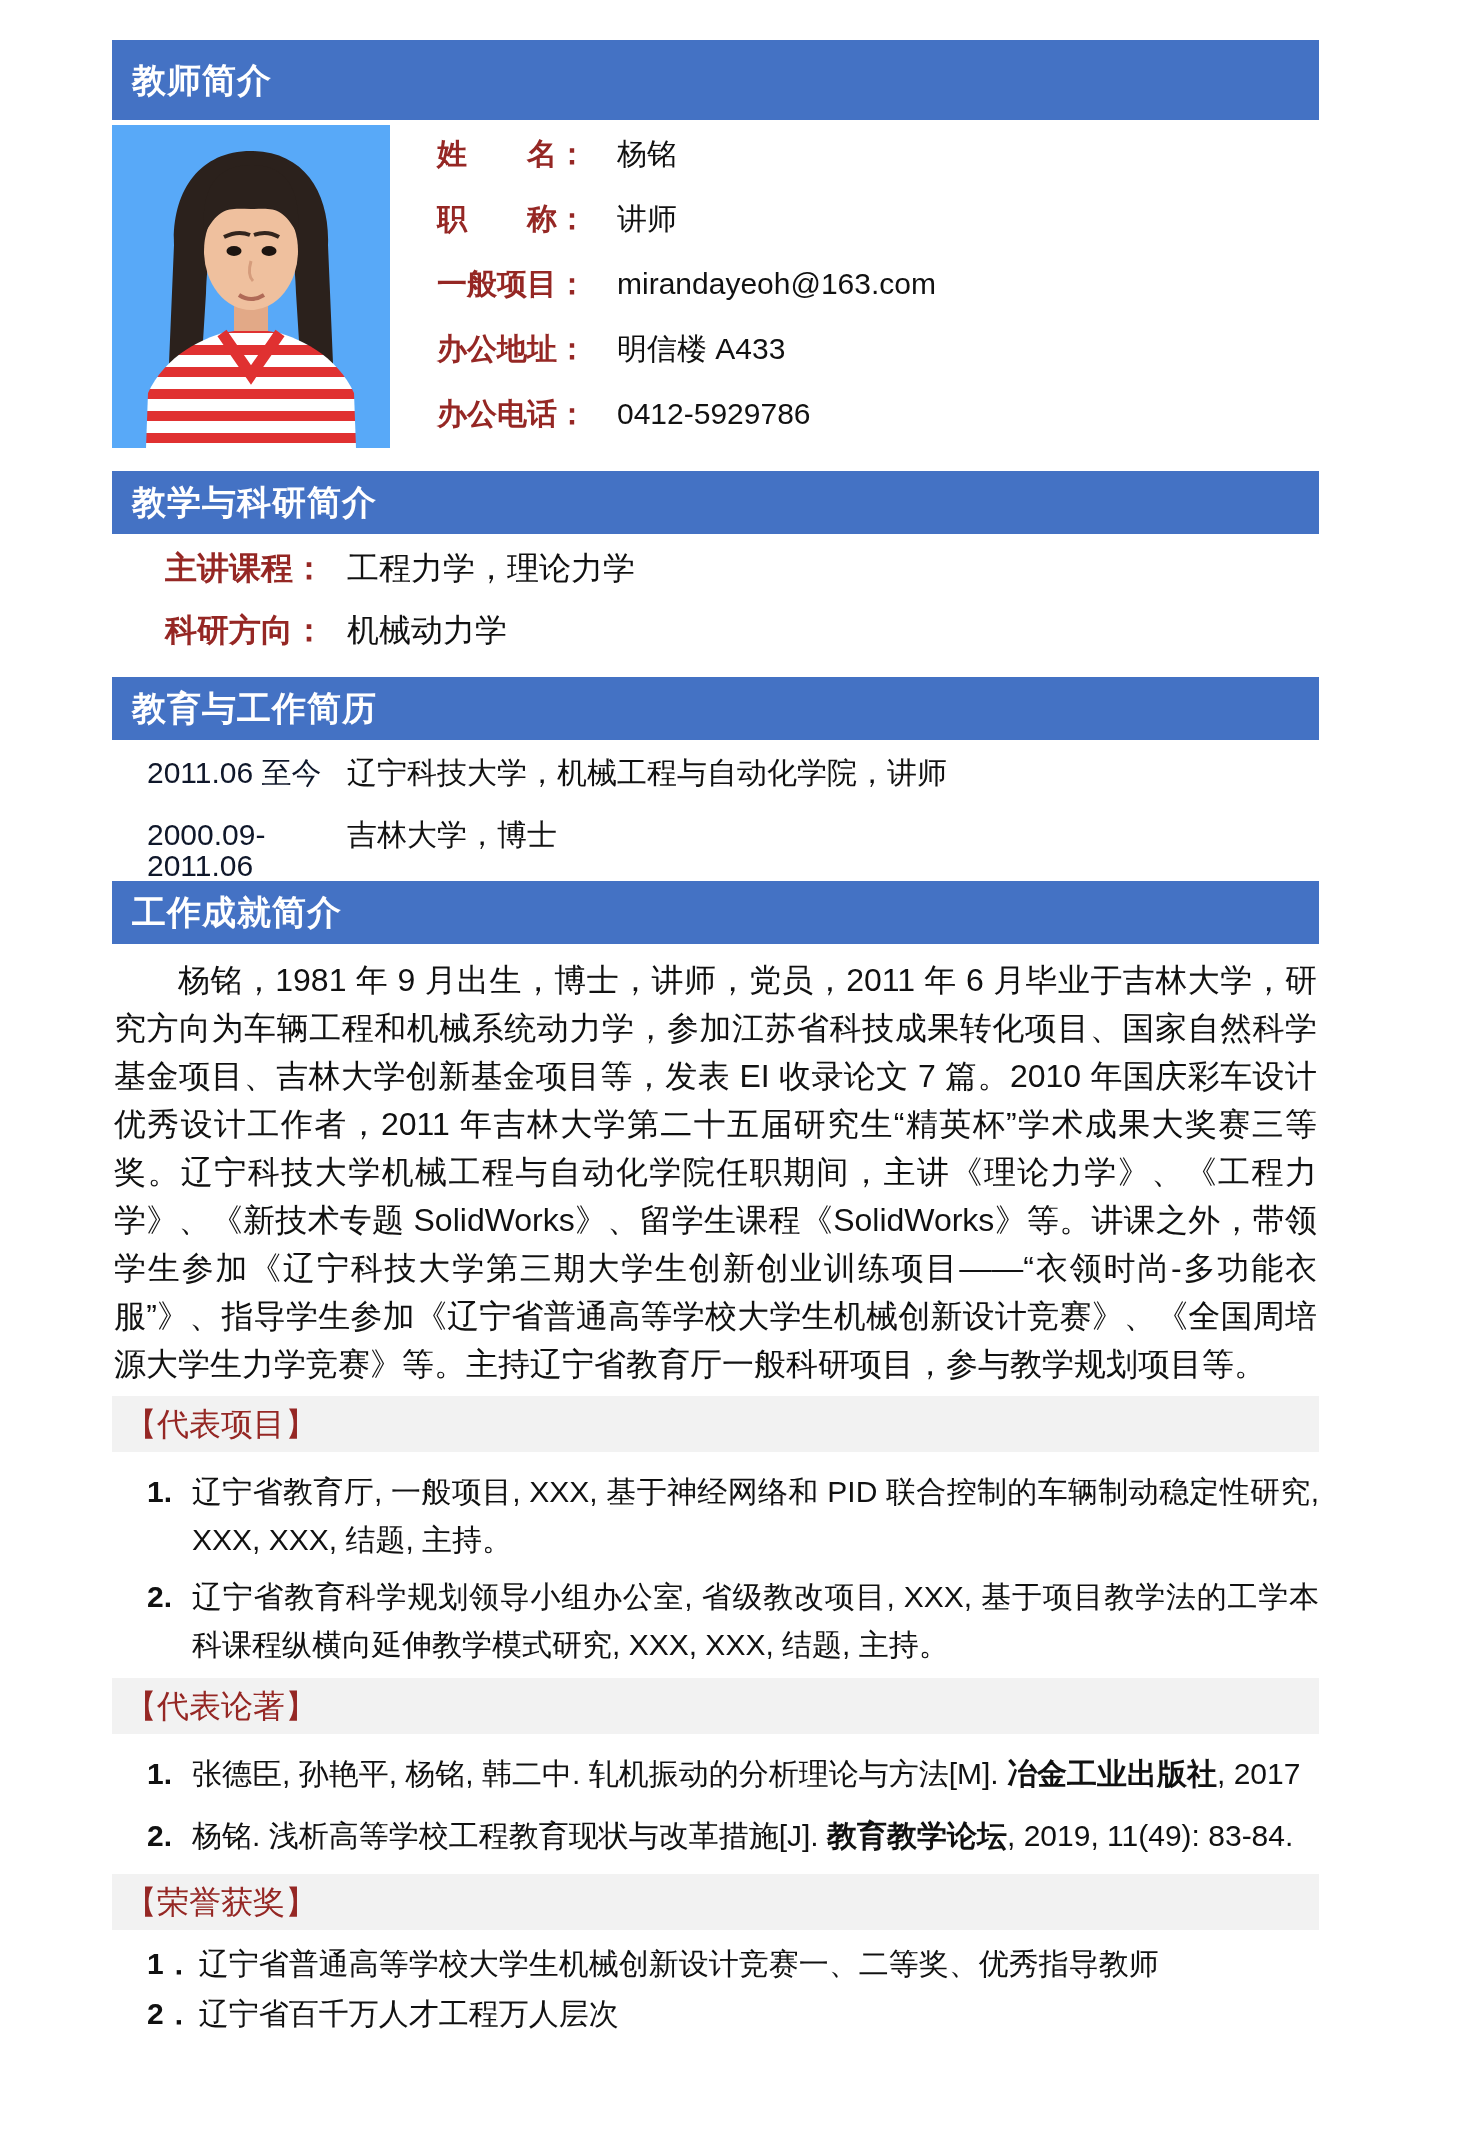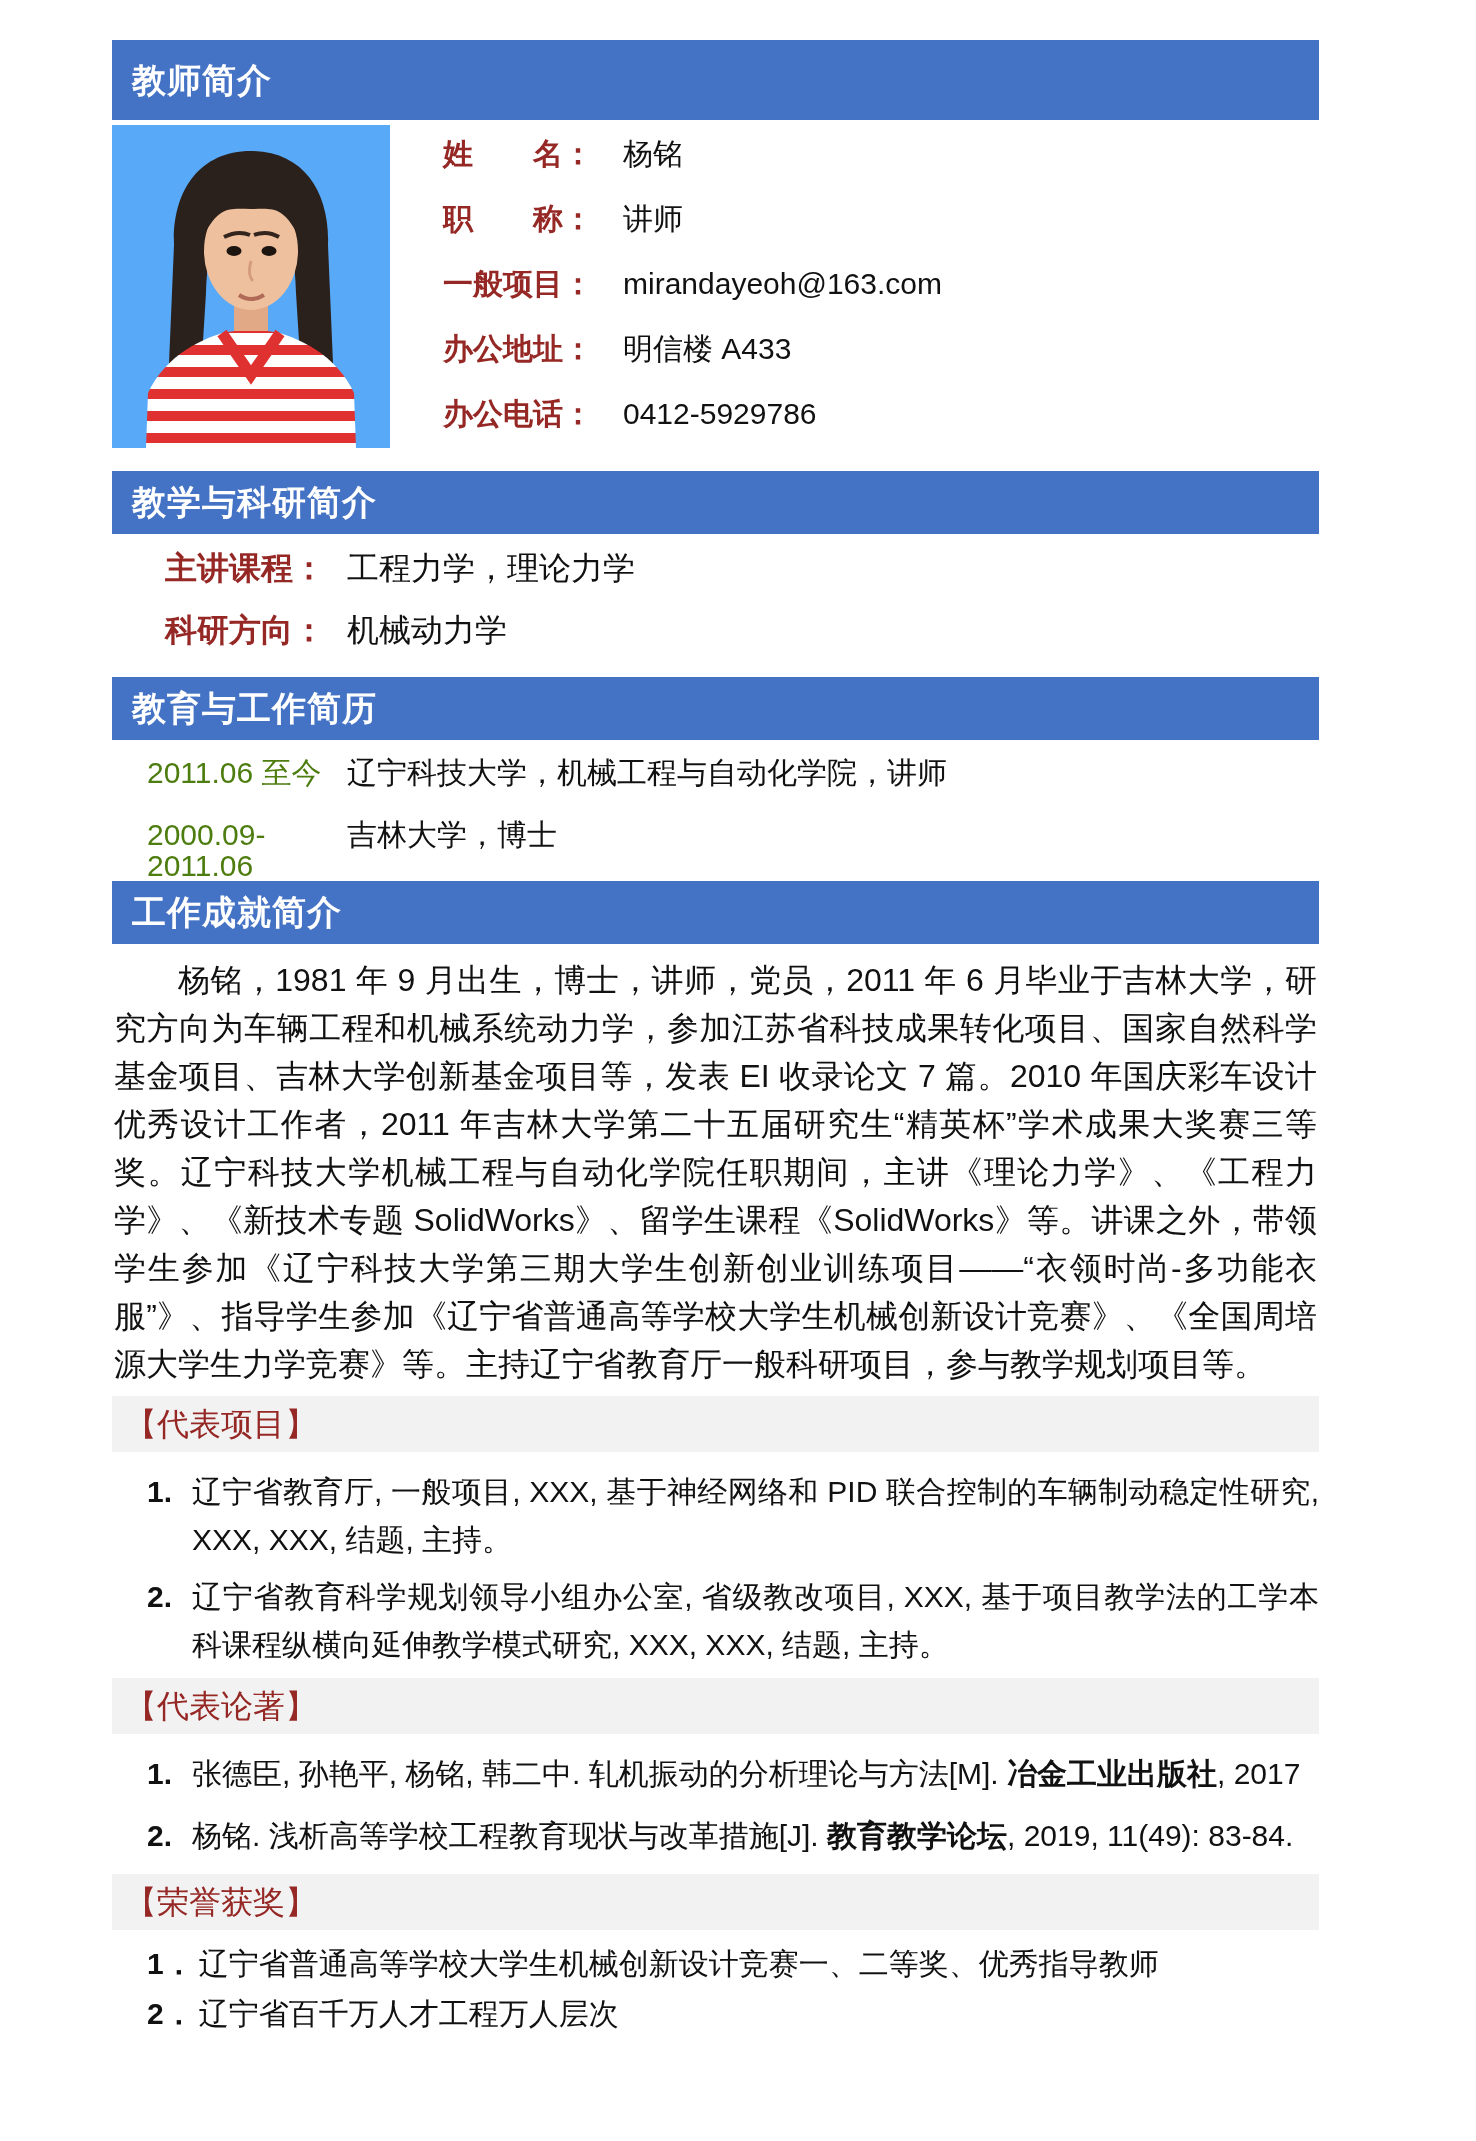--- a/index.html
+++ b/index.html
@@ -13,34 +13,34 @@
   }
   
   .bar{
     background:var(--accent,#4472c4);
     color:#ffffff;font-weight:700;font-size:34px;
     height:63px;line-height:63px;padding-left:20px;
     letter-spacing:1px;
   }
   .bar-tall{height:80px;line-height:80px;}
   
-  .profile-row{display:flex;margin-top:5px;gap:6px;}
+  .profile-row{display:flex;margin-top:5px;}
   .photo{width:278px;height:323px;flex:0 0 278px;display:block;}
   .fields{margin-left:47px;padding-top:14px;}
   .field{display:flex;height:30px;margin-bottom:35px;font-size:30px;line-height:30px;}
   .flabel{color:var(--maroon,#952724);font-weight:700;width:180px;flex:0 0 180px;}
   .fvalue{color:#111111;}
   
   .kv-rows{margin-top:19px;padding-left:33px;}
   .kv{display:flex;height:31px;margin-bottom:31px;font-size:32px;line-height:31px;margin-left:20px;}
   .kv .flabel{width:182px;flex:0 0 182px;}
   
   .edu-rows{margin-top:17px;padding-left:35px;}
   .edu{display:flex;height:31px;margin-bottom:31px;font-size:30px;line-height:31px;}
-  .edu .period{width:200px;flex:0 0 200px;color:#4d7c0f;}
+  .edu .period{width:200px;flex:0 0 200px;color:#0f172a;}
   .edu .detail{color:#111111;}
   
   .para{
     margin:12px 0 0 0;padding:0 2px;
     font-size:32px;line-height:48px;color:#111111;
     text-align:justify;text-indent:2em;
   }
   
   .bar-research{margin-top:30px;}
   .subhead{

